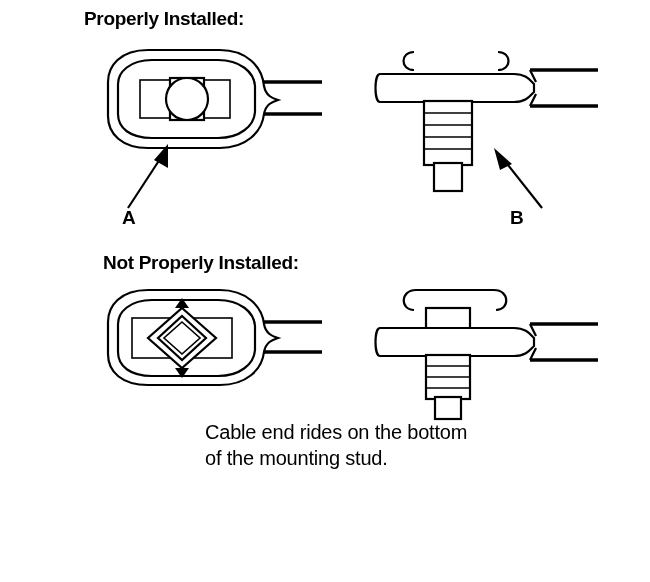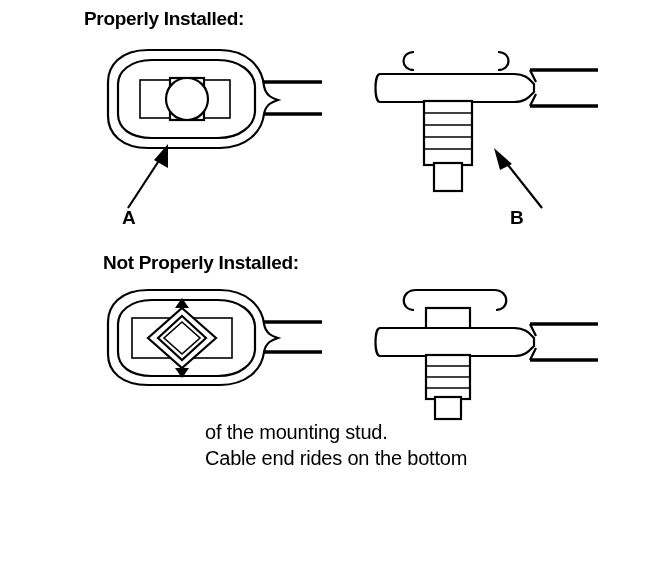--- a/index.html
+++ b/index.html
@@ -239,17 +239,17 @@
         <path d="M 56 84 L 100 84"></path>
         <path d="M 56 95 L 100 95"></path>
         <path d="M 56 106 L 100 106"></path>
       </g>
 
       <rect class="fillwhite" x="65" y="115" width="26" height="22"></rect>
     </svg>
   </div>
 
   <div class="caption">
+    <div>Cable end rides on the bottom</div>
     <div>of the mounting stud.</div>
-    <div>Cable end rides on the bottom</div>
   </div>
 
 </div>
 
 </body></html>

